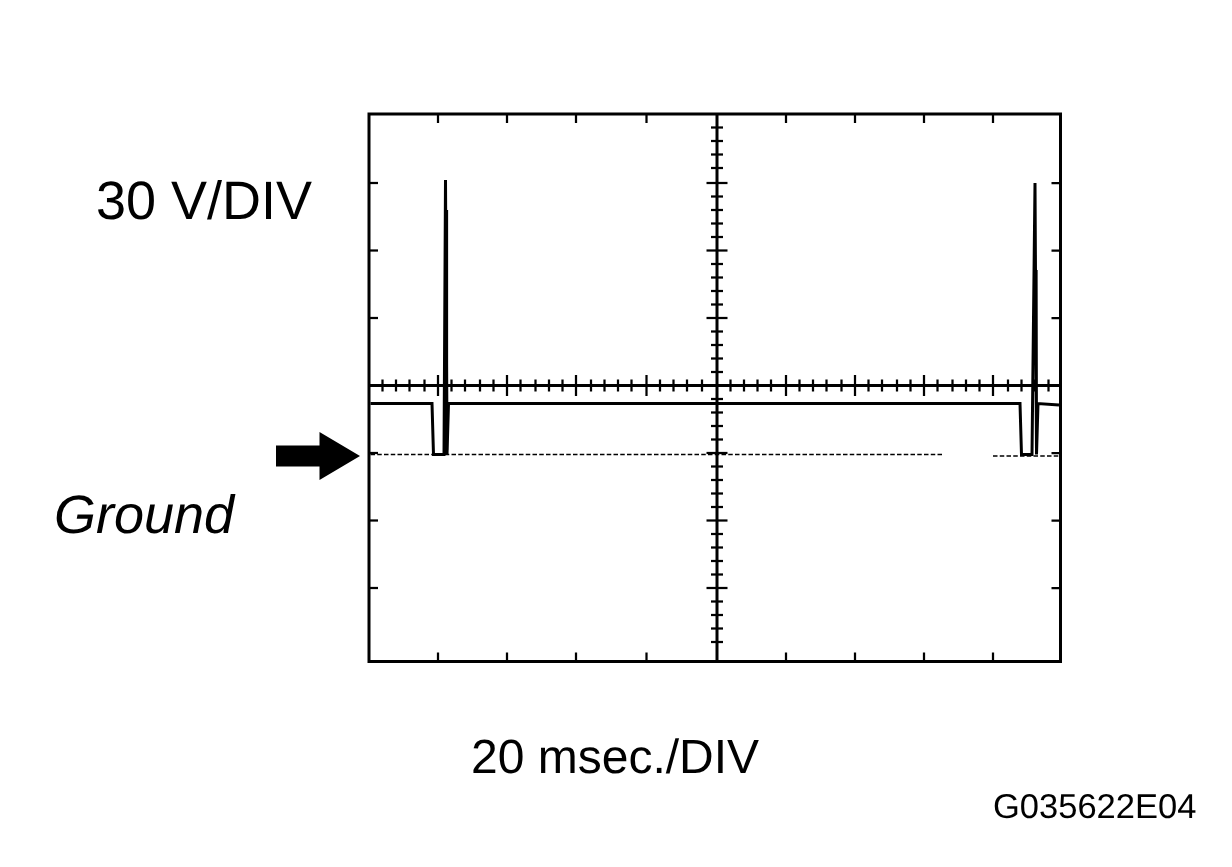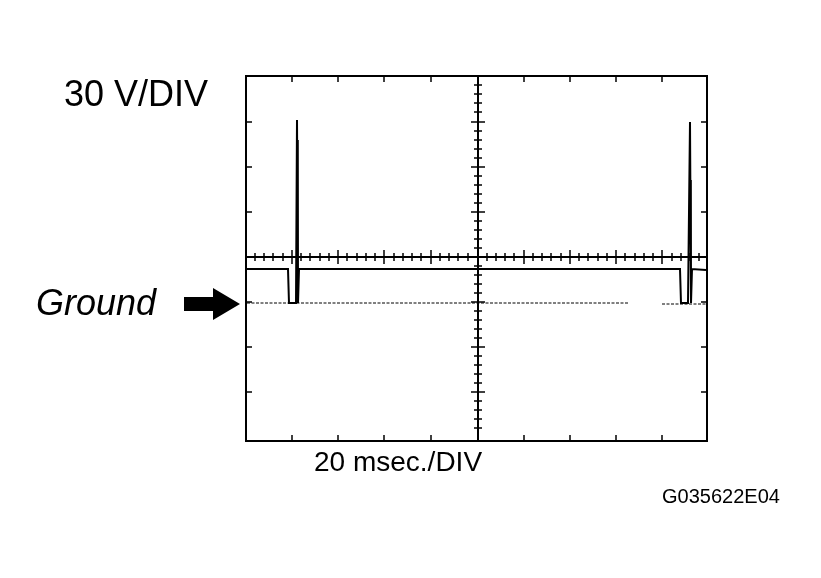--- a/index.html
+++ b/index.html
@@ -1,21 +1,21 @@
 <!DOCTYPE html>
 <html><head>
 <meta charset="utf-8">
 <style>
   html, body { margin:0; padding:0; background:#ffffff; }
   body { width:821px; height:578px; position:relative; overflow:hidden; font-family:"Liberation Sans", sans-serif; color:#000; }
-  .label { position:absolute; white-space:nowrap; line-height:1; }
+  .label { position:absolute; white-space:nowrap; line-height:1;margin-top:40px; }
   #vdiv { left:64px; top:76px; font-size:36px; }
-  #tdiv { left:314px; top:448px; font-size:28px; }
+  #tdiv { left:314px; top:448px; font-size:32px; }
   #ground { left:36px; top:285px; font-size:36px;font-style:italic; }
-  #code { left:662px; top:486px; font-size:20px; }
+  #code { left:662px; top:486px; font-size:23px; }
   #scope { position:absolute; left:0; top:0; }
 </style>
 </head>
 <body>
 
 <div class="label" id="vdiv">30 V/DIV</div>
 <div class="label" id="tdiv">20 msec./DIV</div>
 <div class="label" id="ground">Ground</div>
 <div class="label" id="code">G035622E04</div>
 

